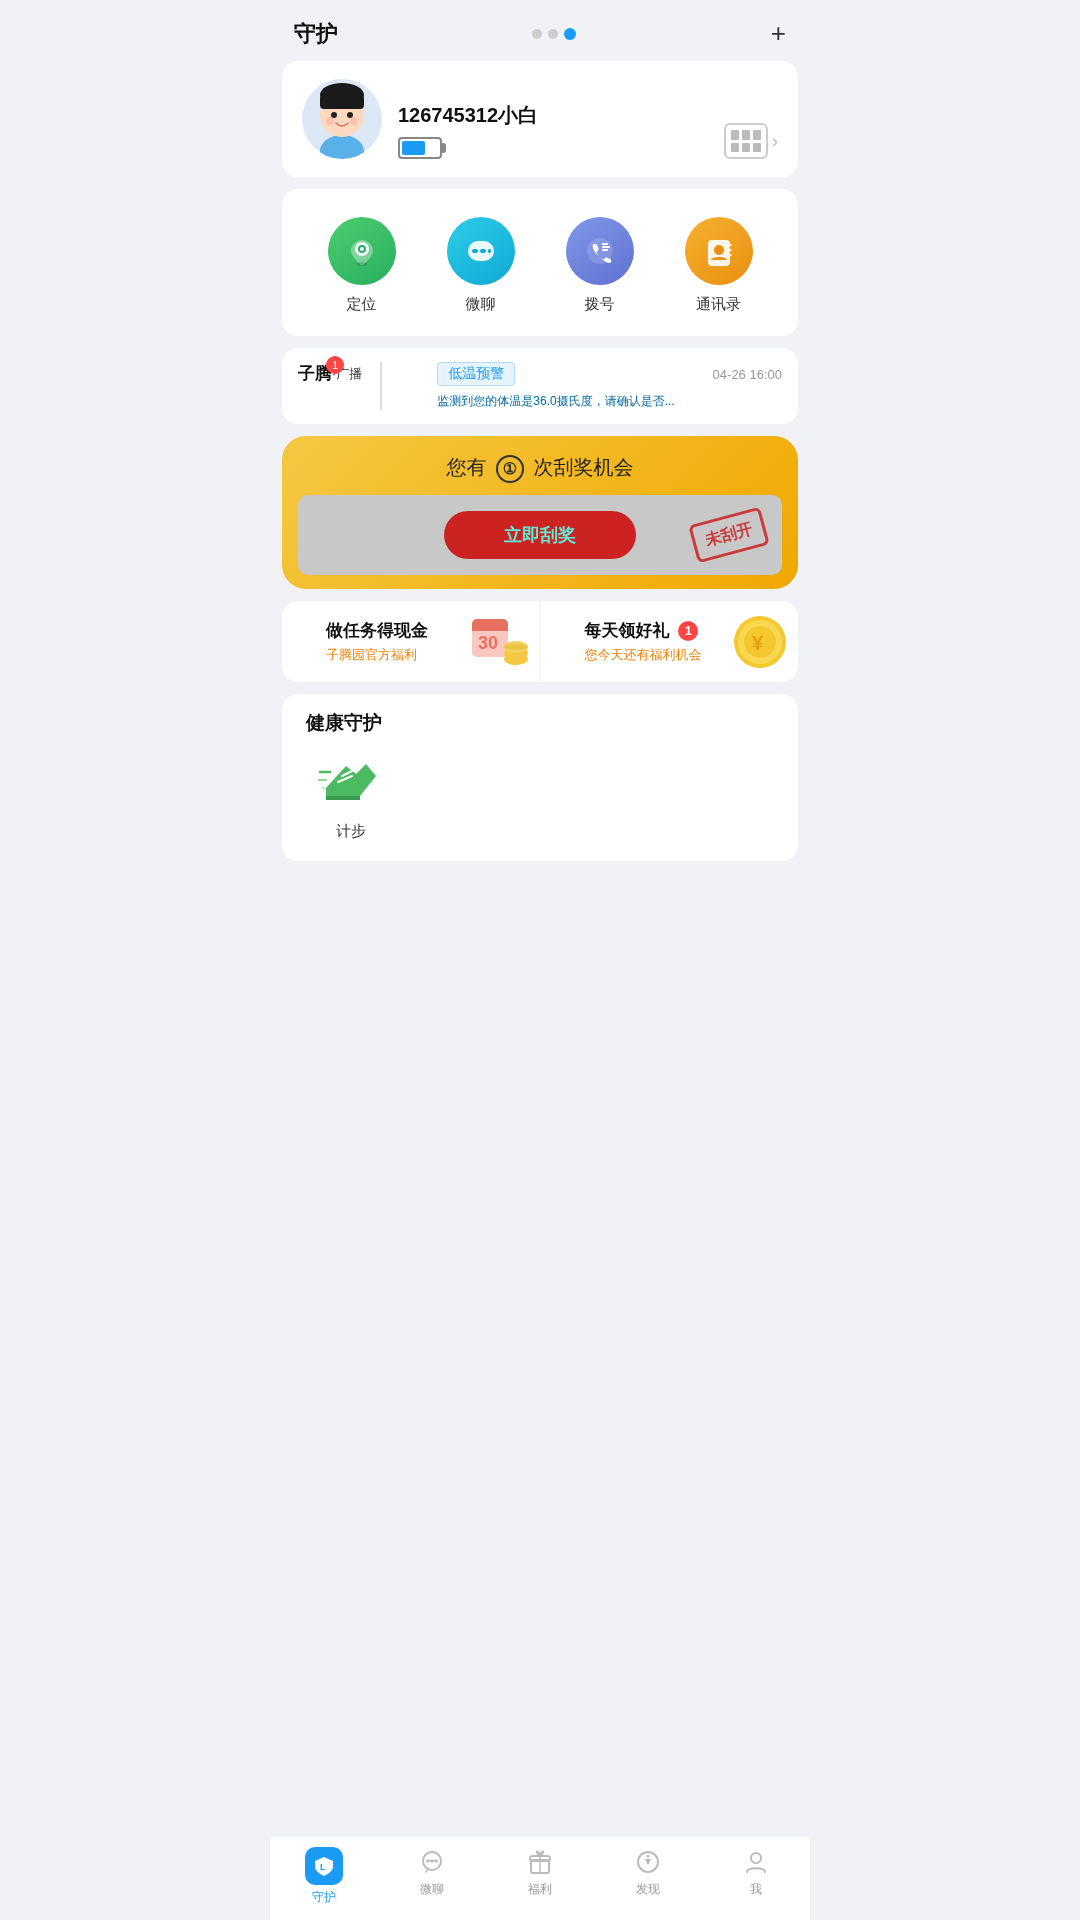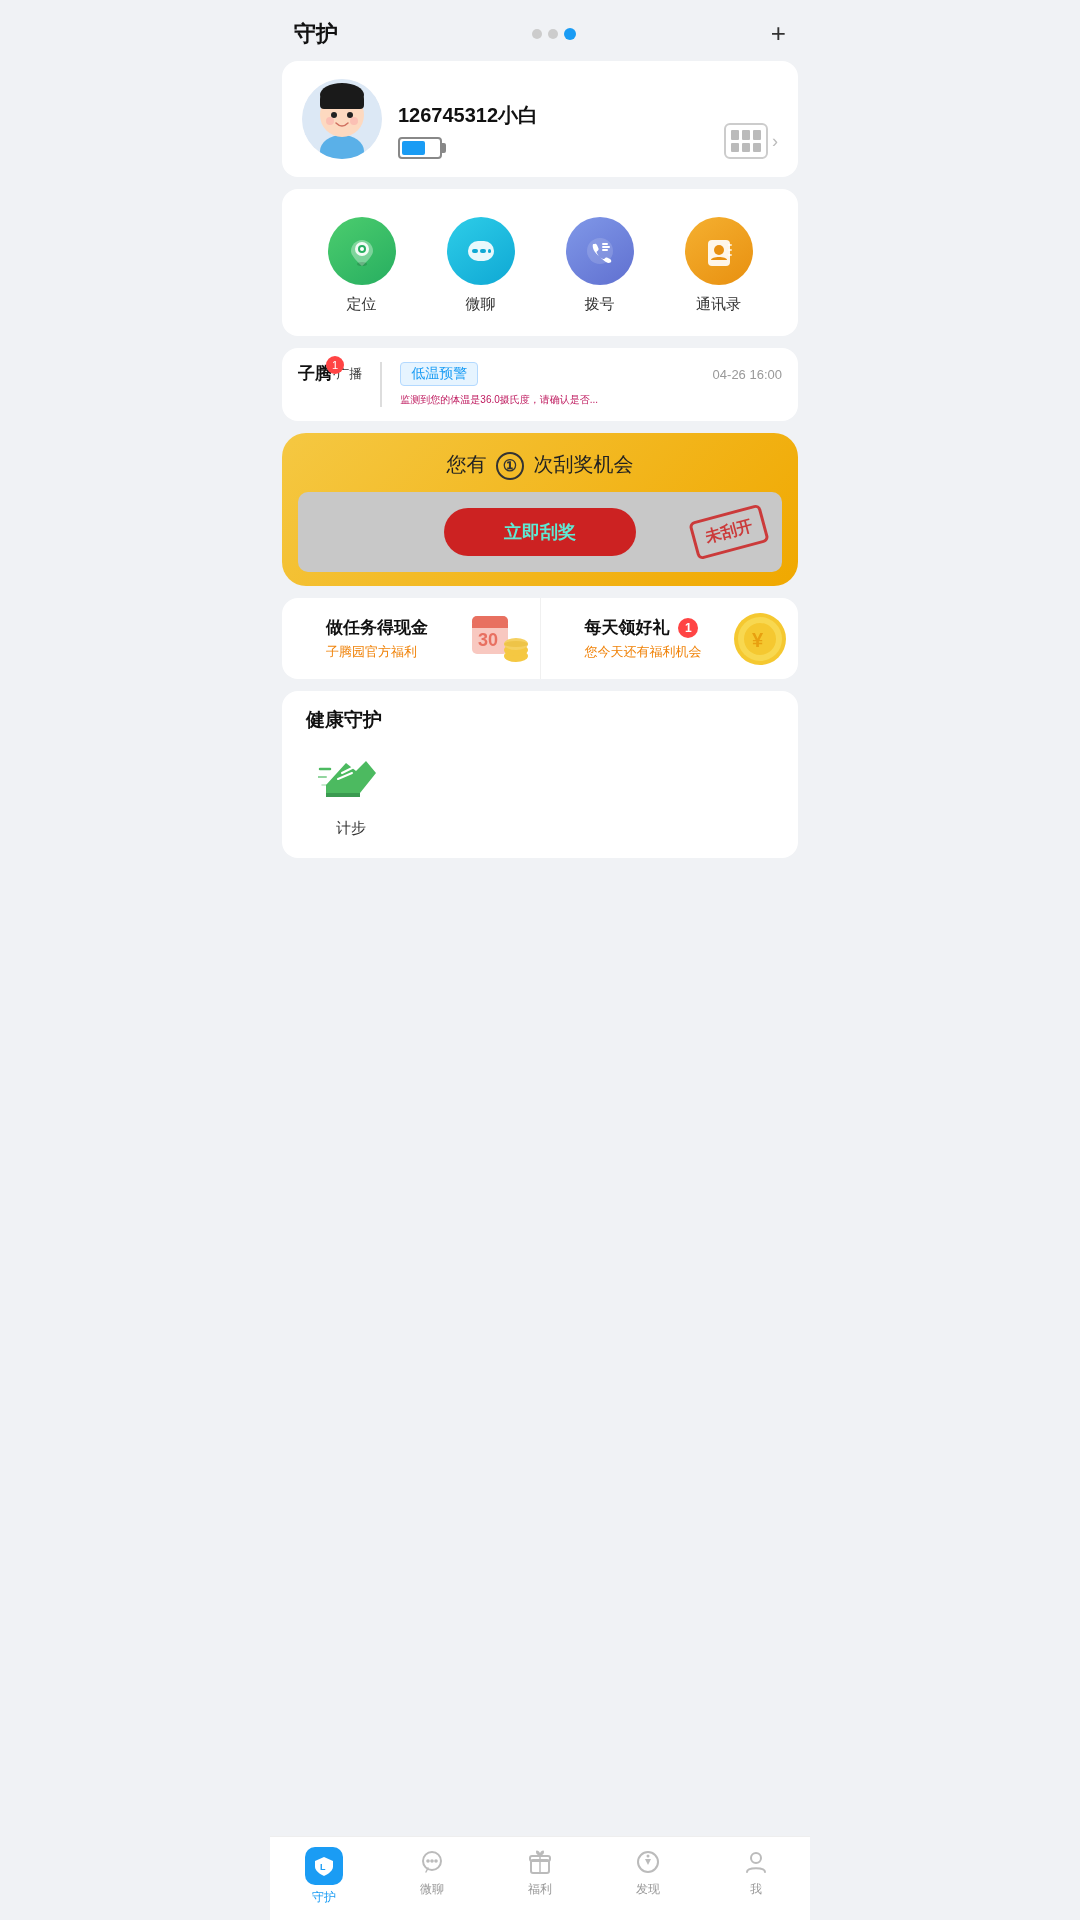--- a/index.html
+++ b/index.html
@@ -189,42 +189,42 @@
       justify-content: center;
       position: absolute;
       top: -6px; right: -12px;
     }
     .divider-v {
       width: 2px;
       background: #ddd;
       align-self: stretch;
       margin: 0 4px;
     }
-    .broadcast-content { flex: 1; }
+    .broadcast-content { flex: 1; margin-left: 37px; }
     .broadcast-top {
       display: flex;
       align-items: center;
       justify-content: space-between;
       margin-bottom: 6px;
     }
     .tag-warning {
       background: #e6f4ff;
       color: #1a9cf4;
       font-size: 14px;
       padding: 2px 10px;
       border-radius: 4px;
       border: 1px solid #b3d9ff;
     }
     .broadcast-time {
       font-size: 13px;
       color: #999;
     }
     .broadcast-msg {
-      font-size: 10px;
-      color: #be185d;
+      font-size: 12px;
+      color: #0369a1;
       line-height: 1.5;
     }
 
     
     .scratch-card {
       background: linear-gradient(135deg, #f5c842, #f0a800);
       border-radius: 24px;
       margin: 0 12px 12px;
       padding: 18px 16px 14px;
       position: relative;

